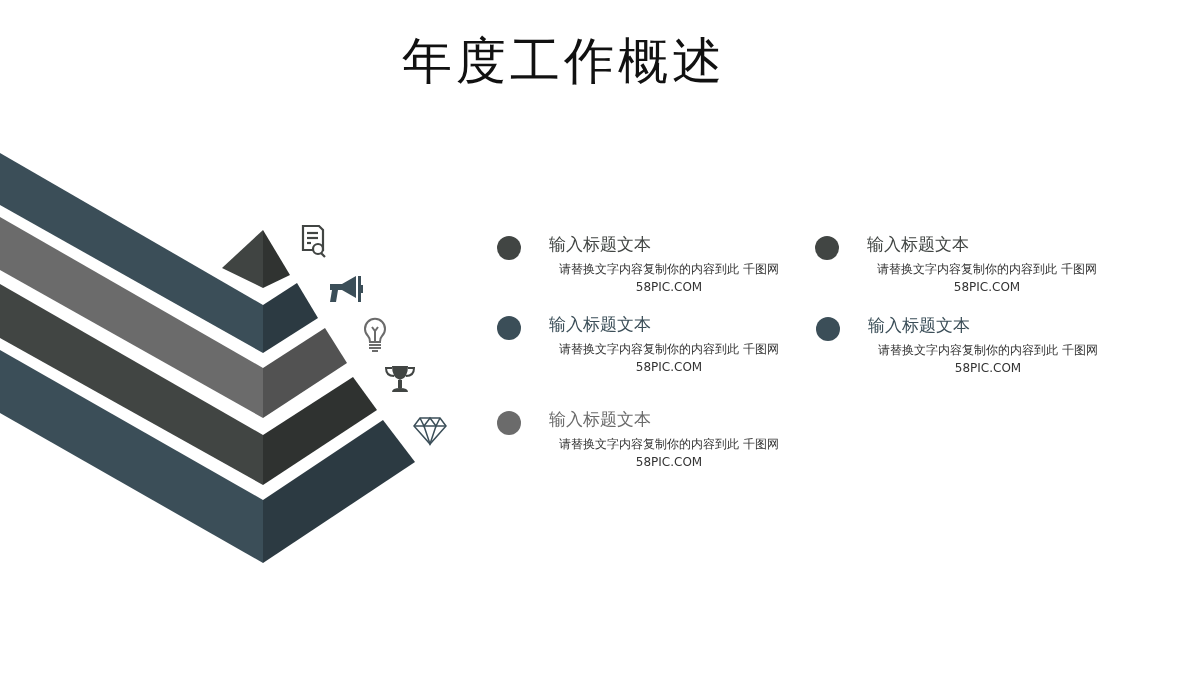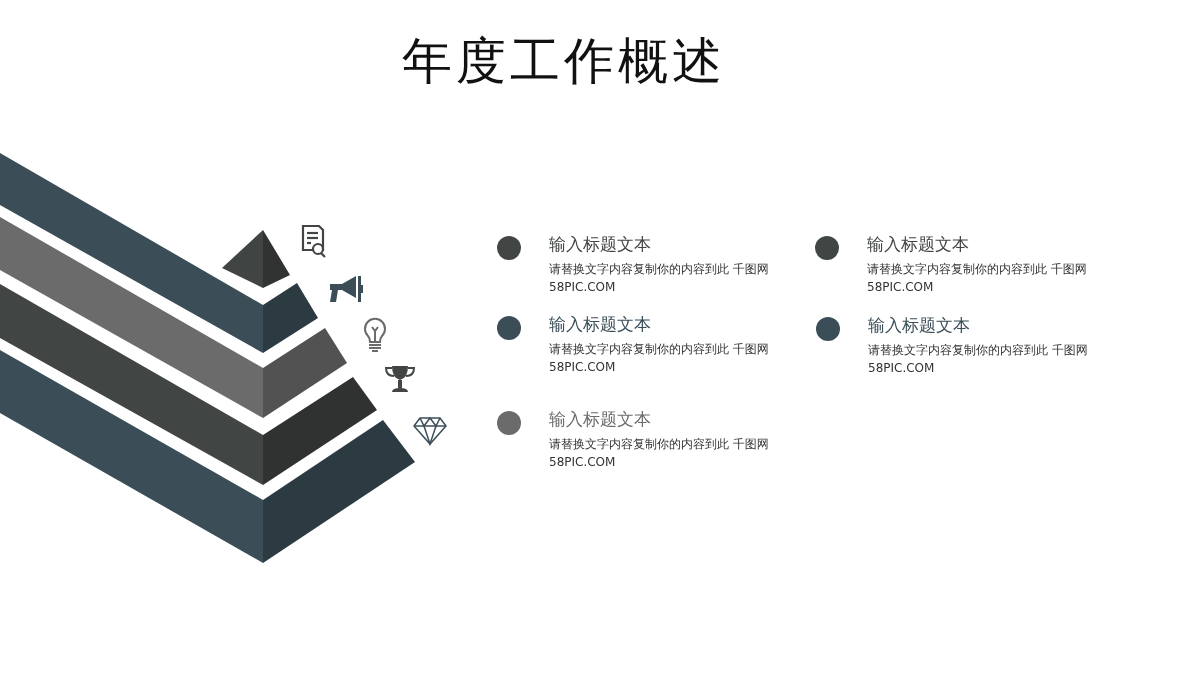--- a/index.html
+++ b/index.html
@@ -2,21 +2,21 @@
 <html><head>
 <meta charset="utf-8">
 <style>
   html,body{margin:0;padding:0;background:#ffffff;}
   body{width:1200px;height:675px;position:relative;overflow:hidden;font-family:"DejaVu Sans","Liberation Sans",sans-serif;}
   .title{position:absolute;left:0;top:28px;width:1128px;text-align:center;font-family:"DejaVu Serif","Liberation Serif",serif;font-size:50px;letter-spacing:4px;color:#111;}
   svg.pyr{position:absolute;left:0;top:0;}
   .item{position:absolute;}
   .dot{position:absolute;width:24px;height:24px;border-radius:50%;}
   .item-title{position:absolute;left:52px;top:-3px;font-size:17px;font-weight:normal;white-space:nowrap;}
-  .item-desc{position:absolute;left:52px;top:24px;width:240px;font-size:12px;line-height:18px;color:#333;}
+  .item-desc{position:absolute;left:52px;top:24px;width:240px;font-size:12px;line-height:18px;color:#333;text-align:center;}
 </style>
 </head>
 <body>
 
 <div class="title">年度工作概述</div>
 
 <svg class="pyr" width="460" height="600" viewBox="0 0 460 600">
 
   <polygon points="263,230 222,268 263,288" fill="#404442"></polygon>
   <polygon points="263,230 290,275 263,288" fill="#303331"></polygon>

